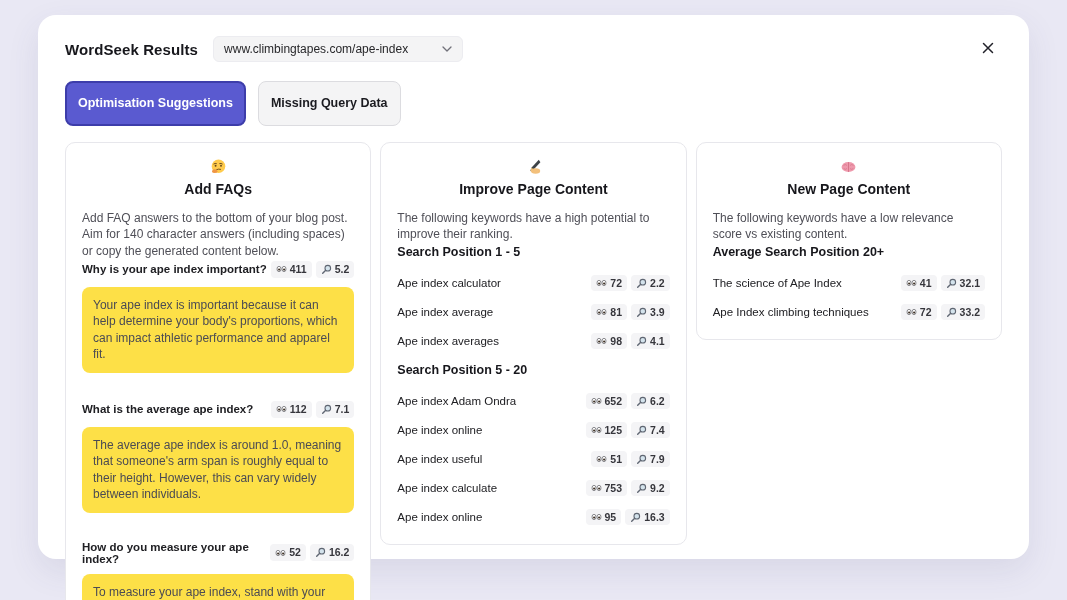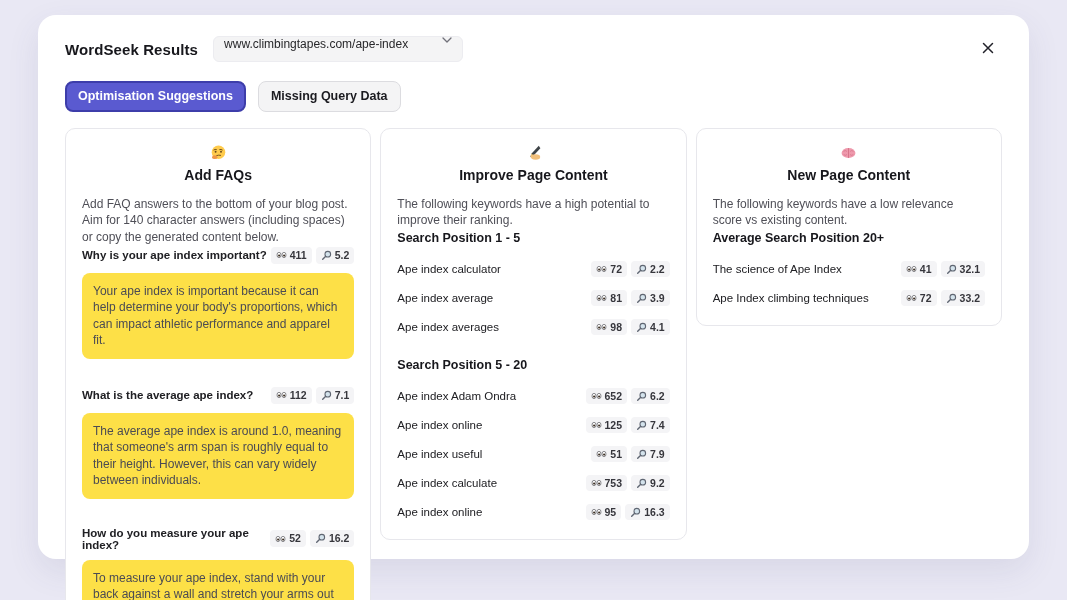--- a/index.html
+++ b/index.html
@@ -13,38 +13,38 @@
   .modal {
     position:absolute; left:38px; top:15px; width:991px; height:544px;
     background:#ffffff; border-radius:18px;
     box-shadow:0 12px 32px rgba(70,70,120,0.10);
     padding:21px 27px;
   }
   
   .header-row { display:flex; align-items:center; gap:15px; margin-bottom:19px; }
   .page-title { font-size:15px; font-weight:700; color:#17171c; letter-spacing:.1px; }
   .url-select {
-    display:flex; align-items:flex-start; justify-content:space-between;
+    display:flex; align-items:center; justify-content:space-between;
     width:250px; height:26px; background:#f4f4f5; border:1px solid #ececf0;
     border-radius:6px; padding:0 10px; font-size:12px; color:#27272a; cursor:pointer;
   }
   .url-select .chev { display:flex; margin-left:8px; }
   .close-btn { margin-left:auto; background:none; border:none; cursor:pointer; padding:4px; display:flex; margin-right:3px; }
   
   .tabs { display:flex; gap:12px; margin-bottom:16px; }
   .tab { font-family:inherit; font-size:12.5px; font-weight:600; border-radius:8px; cursor:pointer; line-height:1; }
   .tab.active { background:#5a5ad0; color:#ffffff; border:2px solid #3d3daa; padding:6px 11px; }
-  .tab.inactive { background:#f4f4f5; color:#1b1b20; border:1px solid #dcdce0; padding:8px 12px; }
+  .tab.inactive { background:#f4f4f5; color:#1b1b20; border:1px solid #dcdce0; padding:15px 12px; }
   
   .cards { display:flex; gap:9px; align-items:flex-start; }
   .card { width:307px; background:#fff; border:1px solid #e7e7ec; border-radius:10px; padding:16px; }
   .card-title { display:flex; align-items:center; gap:6px; font-size:14px; font-weight:700; color:#17171c; margin-bottom:13px;flex-direction:column; }
   .card-desc { font-size:12px; color:#4f4f57; line-height:1.38; margin-bottom:2px; }
   .section-heading { font-size:12.5px; font-weight:600; color:#17171c; margin:0 0 16px; }
-  .section + .section .section-heading { margin-top:22px; }
+  .section + .section .section-heading { margin-top:13px; }
   .kw-row { display:flex; align-items:center; justify-content:space-between; margin-bottom:12px; min-height:17px; }
   .section .kw-row:last-child { margin-bottom:2px;gap:21px; }
   .kw-label { font-size:11.5px; color:#202024; white-space:nowrap; }
   .stats { display:flex; gap:4px; flex-shrink:0; }
   .badge {
     display:inline-flex; align-items:center; gap:3px;
     background:#f4f4f6; border-radius:4px; padding:2px 5px;
     font-size:10.5px; font-weight:600; color:#36363c; line-height:1.2; white-space:nowrap;
   }
   .badge .bicon { display:flex; }

